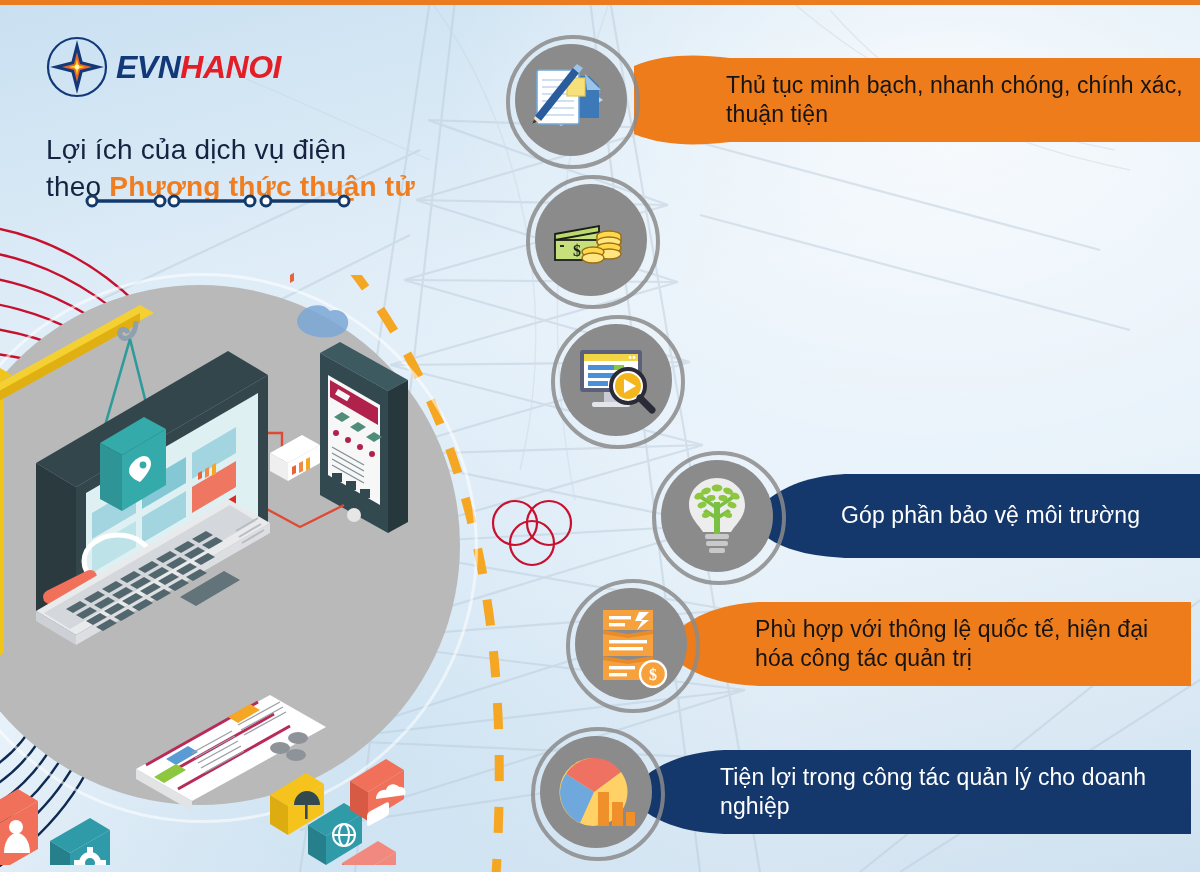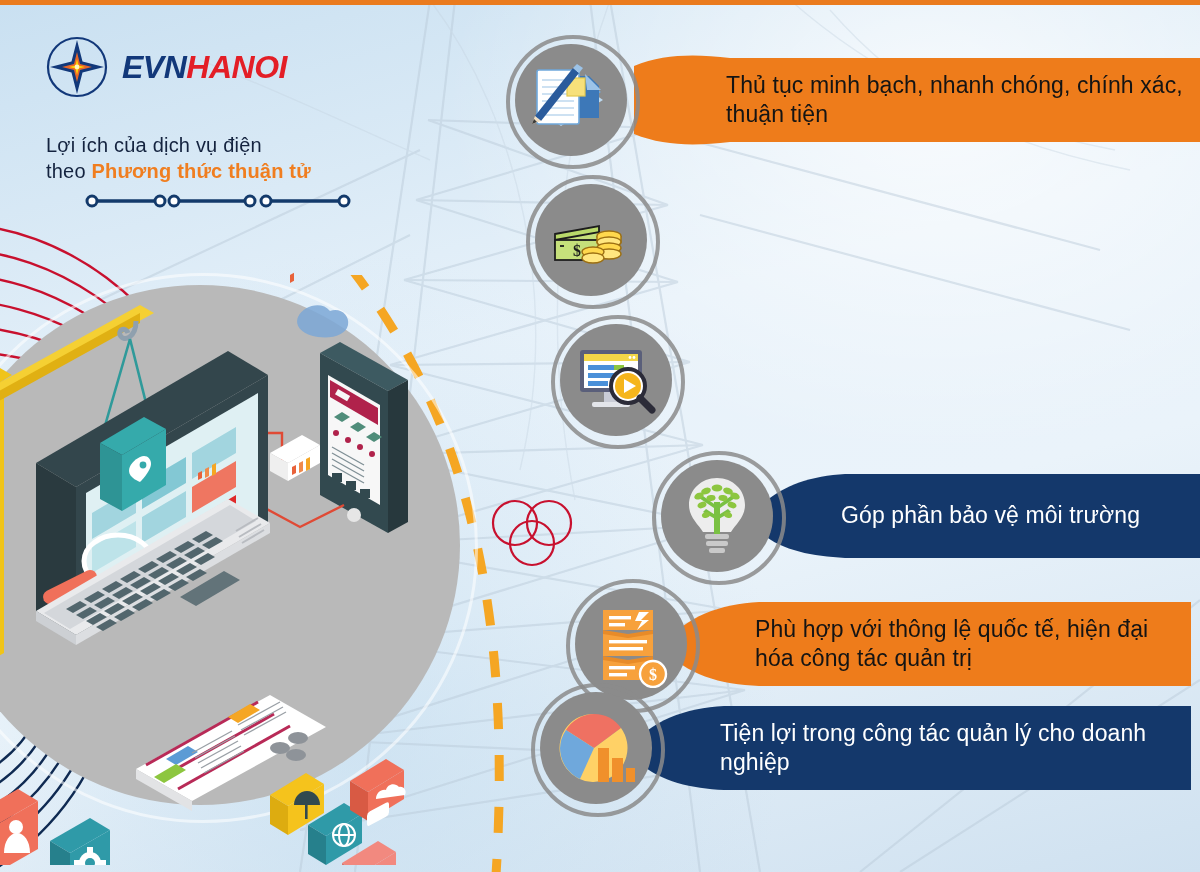--- a/index.html
+++ b/index.html
@@ -38,28 +38,28 @@
     border:3px solid rgba(255,255,255,.55);
   }
   .illus-svg{position:absolute;left:0;top:0;width:560px;height:600px;}
   
   .deco{position:absolute;pointer-events:none;}
   .red-arcs{left:-30px;top:195px;width:300px;height:220px;}
   .navy-arcs{left:-60px;top:715px;width:300px;height:190px;}
   .dash-arc{left:300px;top:275px;width:300px;height:600px;}
   .rings3{left:487px;top:495px;width:90px;height:75px;}
   
-  .logo-block{position:absolute;left:46px;top:36px;display:flex;align-items:center;gap:14px;z-index:30;}
+  .logo-block{position:absolute;left:46px;top:36px;display:flex;align-items:center;gap:8px;z-index:30;}
   .logo-mark{width:62px;height:62px;flex:0 0 62px;}
   .logo-text{font-size:32px;font-weight:bold;font-style:italic;letter-spacing:-.5px;line-height:1;white-space:nowrap;}
   .logo-evn{color:#12387a;}
   .logo-hanoi{color:#e31e26;}
   .headline{
     position:absolute;left:46px;top:132px;width:430px;z-index:30;
-    color:#14233f;font-size:20px;line-height:1.32;letter-spacing:.2px;
+    color:#14233f;font-size:28px;line-height:1.32;letter-spacing:.2px;
   }
   .hl-line1{display:block;}
   .hl-line2{display:block;}
   .hl-strong{color:#f07e20;font-weight:bold;}
   .hl-deco{position:absolute;left:82px;top:190px;width:280px;height:22px;z-index:30;}
   
   .rows{position:absolute;left:505px;top:30px;width:695px;height:835px;z-index:20;}
   .row{position:absolute;left:0;display:flex;align-items:center;}
   .badge{
     position:relative;width:132px;height:132px;flex:0 0 132px;z-index:3;
@@ -657,21 +657,21 @@
         </svg>
       </div>
       <div class="banner orange" style="width:528px;">
         <svg class="bshape" viewBox="0 0 528 96" preserveAspectRatio="none">
           <path d="M0 50 C 22 20, 58 8, 96 6 L528 6 L528 90 L96 90 C 58 88, 22 80, 0 50 Z" fill="#ee7c1b"></path>
         </svg>
         <div class="btext">Phù hợp với thông lệ quốc tế, hiện đại hóa công tác quản trị</div>
       </div>
     </div>
 
-    <div class="row" style="top:652px; left:25px;">
+    <div class="row" style="top:696px; left:25px;">
       <div class="badge">
         <div class="ring"></div>
         <div class="disc"></div>
         <svg class="ico" viewBox="0 0 88 88">
           <path d="M42 44 L42 10 A34 34 0 0 1 69 24 Z" fill="#ef7162"></path>
           <path d="M42 44 L69 24 A34 34 0 1 1 42 10 Z" fill="#ffd166"></path>
           <path d="M42 44 L14 26 A34 34 0 0 1 42 10 Z" fill="#ef7162"></path>
           <path d="M42 44 L8 44 A34 34 0 0 1 14 26 Z" fill="#6fa8dc"></path>
           <path d="M42 44 L8 44 A34 34 0 0 0 28 75 Z" fill="#6fa8dc"></path>
           <g fill="#f0902b">

